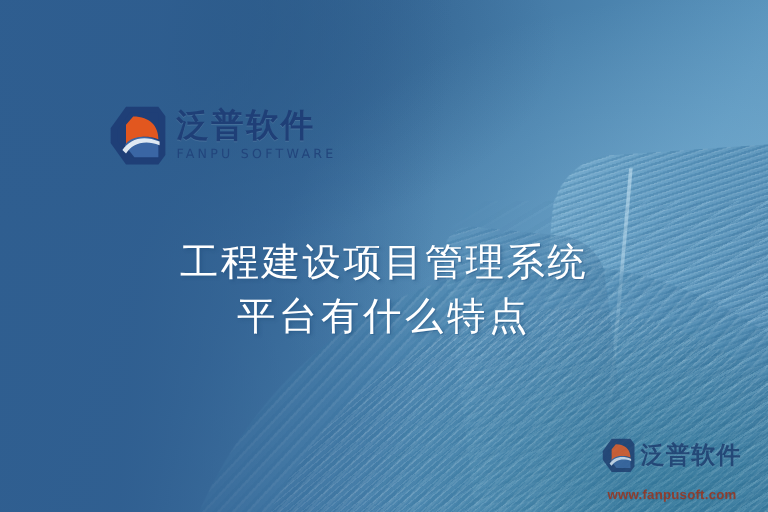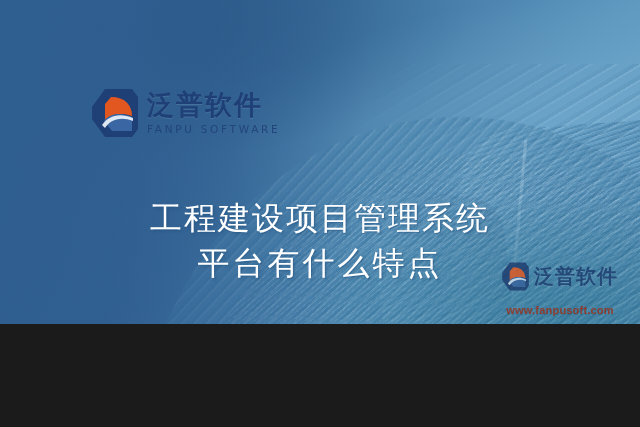--- a/index.html
+++ b/index.html
@@ -6,21 +6,21 @@
   html, body {
     margin: 0;
     padding: 0;
     background: #1b1b1b;
   }
   * { box-sizing: border-box; }
 
   .banner {
     position: relative;
     width: 640px;
-    height: 324px;
+    height: 427px;
     overflow: hidden;
     font-family: "DejaVu Sans", "Liberation Sans", sans-serif;
     
     background:
       linear-gradient(118deg,
         #2e5d92 0%,
         #33638f 18%,
         #3c6e9c 38%,
         #4a82ad 58%,
         #5d97bf 76%,

